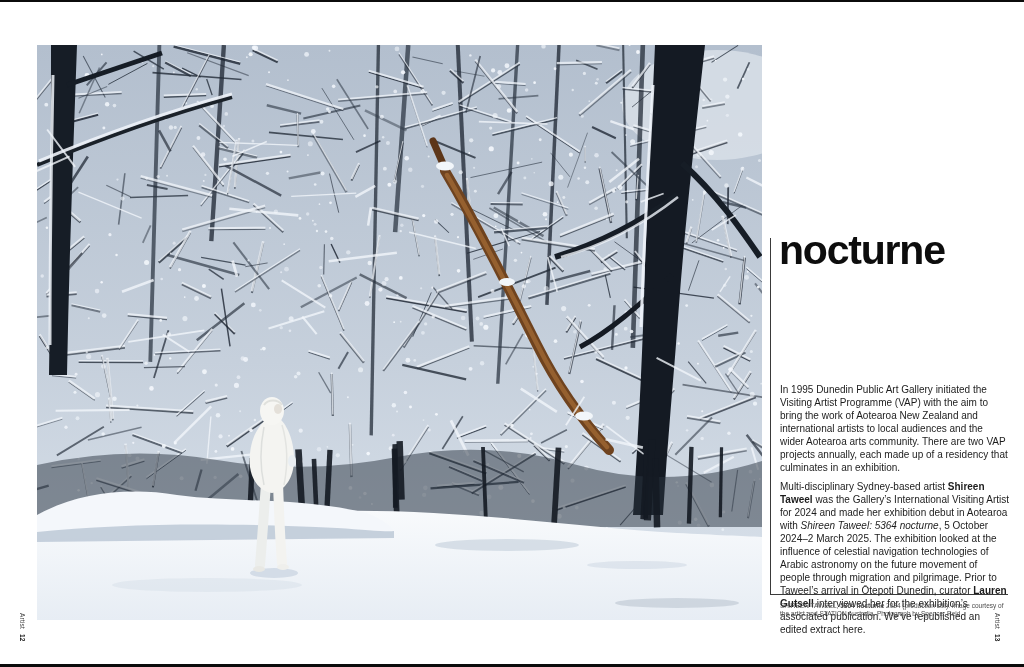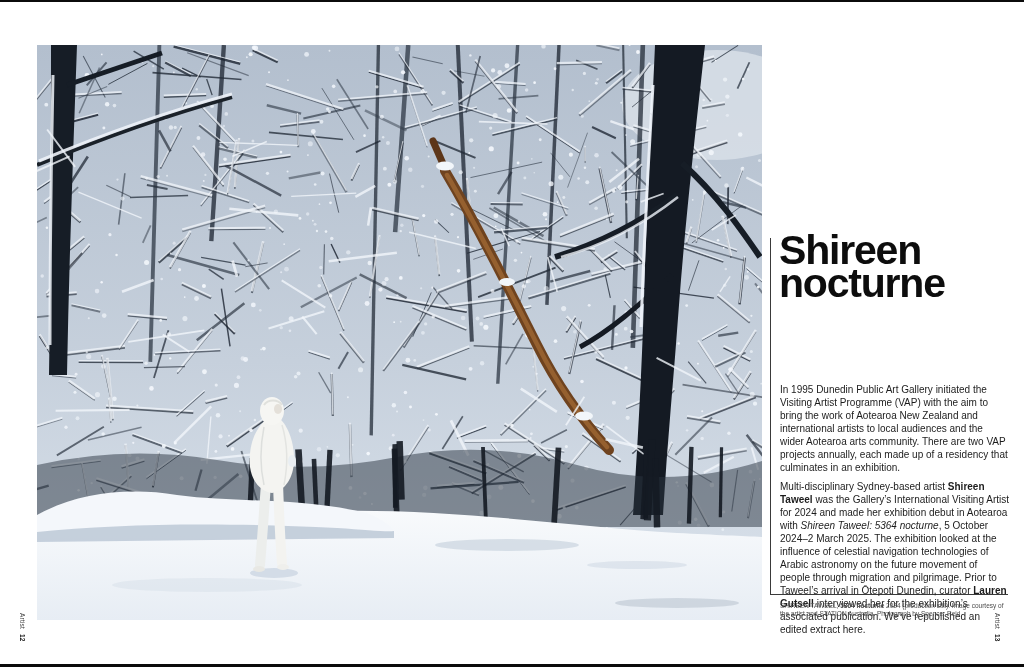--- a/index.html
+++ b/index.html
@@ -1096,21 +1096,20 @@
         <path d="M22,8 C26,2 36,2 40,8" stroke="#e0e1dd" stroke-width="2" fill="none"></path>
         <ellipse cx="36" cy="12" rx="4" ry="5" fill="#d8d2c8" opacity="0.6"></ellipse>
       </g>
     </svg>
   </figure>
 
   <div class="vrule"></div>
   <div class="hrule"></div>
 
   <h1 class="title">
-    <span>Shireen</span>
     <span>nocturne</span>
   </h1>
 
   <div class="body-col">
     <p>In 1995 Dunedin Public Art Gallery initiated the Visiting Artist Programme (VAP) with the aim to bring the work of Aotearoa New Zealand and international artists to local audiences and the wider Aotearoa arts community. There are two VAP projects annually, each made up of a residency that culminates in an exhibition.</p>
     <p><span>Multi-disciplinary Sydney-based artist </span><span style="font-weight: 700;">Shireen Taweel</span><span> was the Gallery’s International Visiting Artist for 2024 and made her exhibition debut in Aotearoa with </span><span style="font-style: italic;">Shireen Taweel: 5364 nocturne</span><span>, 5 October 2024–2 March 2025. The exhibition looked at the influence of celestial navigation technologies of Arabic astronomy on the future movement of people through migration and pilgrimage. Prior to Taweel’s arrival in Ōtepoti Dunedin, curator </span><span style="font-weight: 700;">Lauren Gutsell</span><span> interviewed her for the exhibition’s associated publication. We’ve republished an edited extract here.</span></p>
   </div>
 
   <p class="caption"><span>SHIREEN TAWEEL, </span><span style="font-weight: 700;">5364 nocturne</span><span> 2024 (production still). Image courtesy of the artist and STATION Australia. Photograph by Spencer Reid.</span></p>
 

